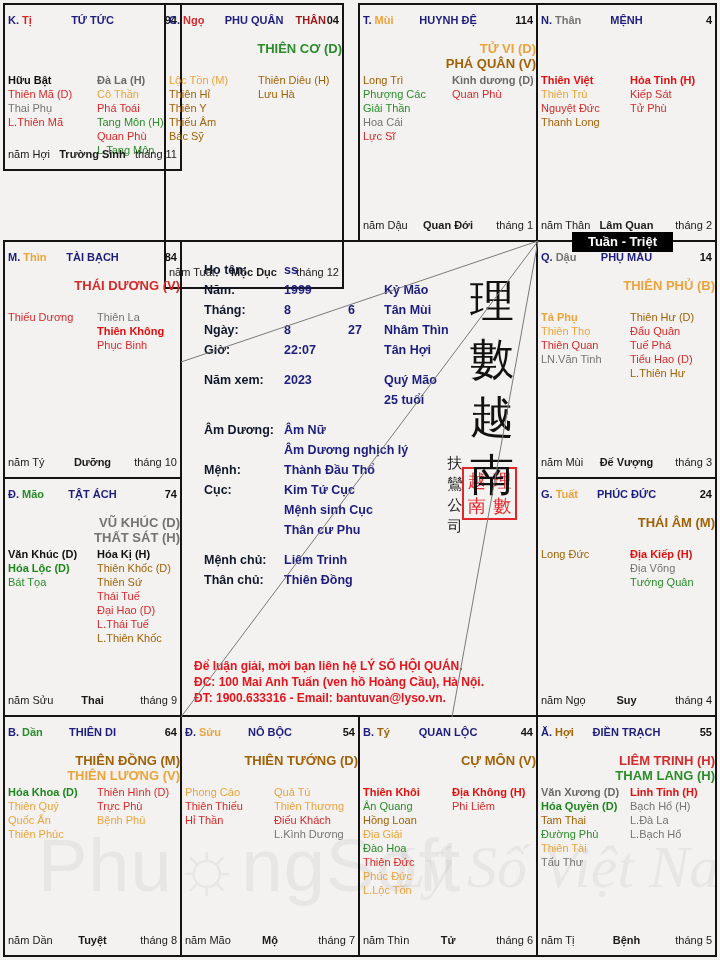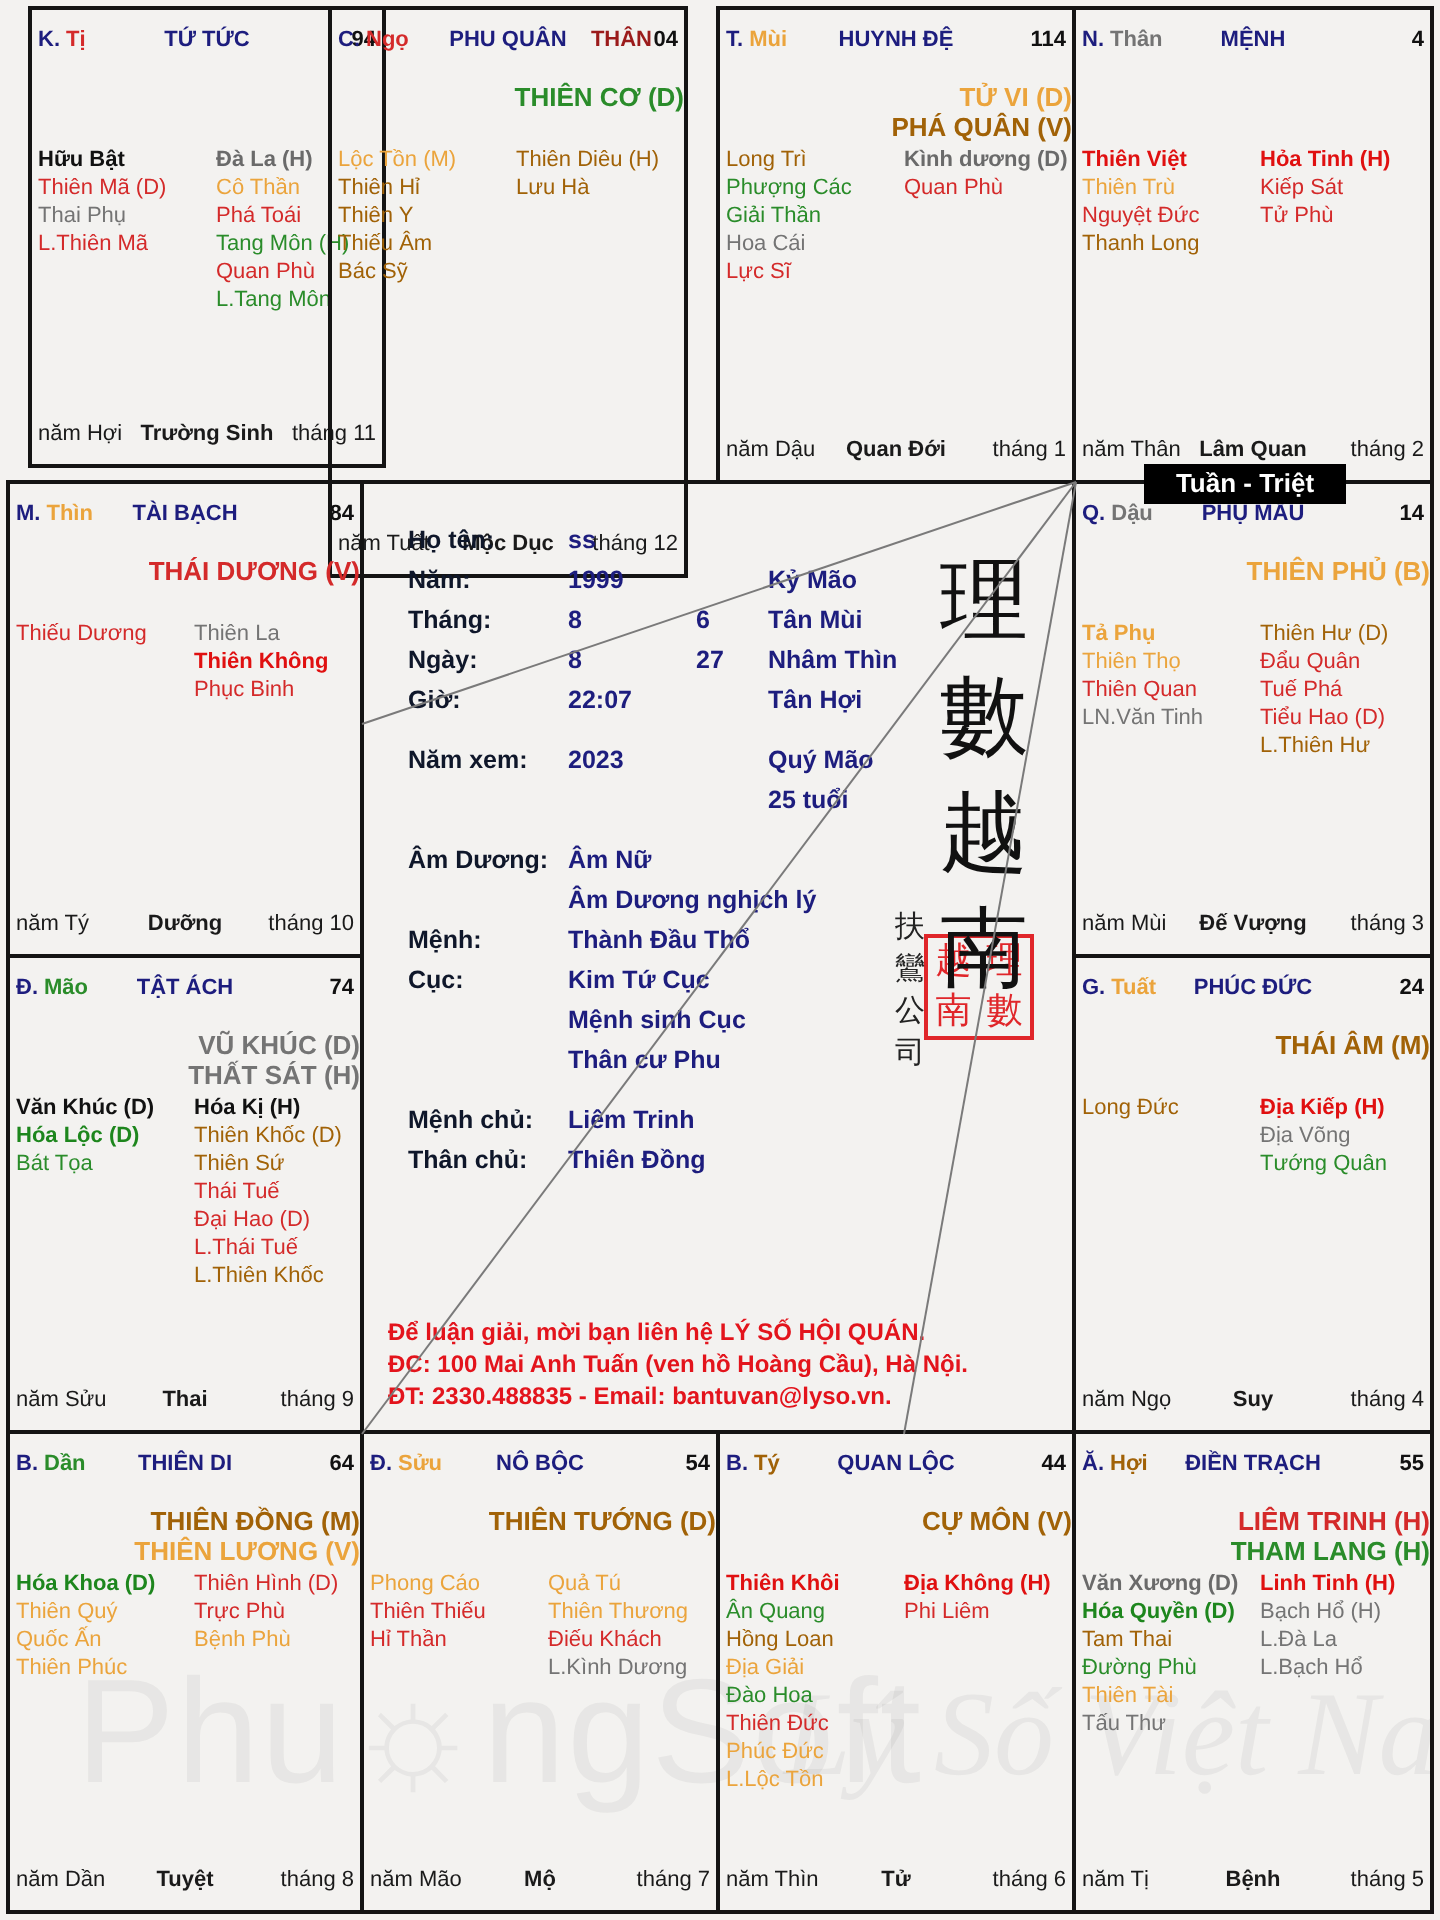--- a/index.html
+++ b/index.html
@@ -49,21 +49,21 @@
   .seal span{color:#e0262a;font:18px/24px "DejaVu Serif",serif;text-align:center;}
   svg.lines{position:absolute;left:0;top:0;z-index:2;pointer-events:none;}
   .tt{position:absolute;left:572px;top:232px;width:101px;height:20px;background:#000000;color:#fff;font:bold 13px/20px "Liberation Sans",sans-serif;text-align:center;z-index:5;}
 </style>
 </head>
 <body>
 
 <div class="wm wm1">Phu☼ngSoft</div>
 <div class="wm wm2">Lý Số Việt Nam</div>
 
-<div class="cell" style="left:14px;top:3px;width:179px;height:231px">
+<div class="cell" style="left:3px;top:3px;width:179px;height:168px">
   <div class="hdr">
     <span class="stem">K.</span><span class="branch" data-tone="red">Tị</span>
     <span class="palace">TỨ TỨC</span>
     <span class="num">94</span>
   </div>
   <div class="colL">
     <span class="star" data-tone="black-b">Hữu Bật</span>
     <span class="star" data-tone="red">Thiên Mã (D)</span>
     <span class="star" data-tone="gray">Thai Phụ</span>
     <span class="star" data-tone="red">L.Thiên Mã</span>
@@ -467,21 +467,21 @@
   </div>
   <div class="side">
     <span>扶</span>
     <span>鸞</span>
     <span>公</span>
     <span>司</span>
   </div>
 
   <div class="contact" style="top:416px">Để luận giải, mời bạn liên hệ LÝ SỐ HỘI QUÁN.</div>
   <div class="contact" style="top:432px">ĐC: 100 Mai Anh Tuấn (ven hồ Hoàng Cầu), Hà Nội.</div>
-  <div class="contact" style="top:448px">ĐT: 2330.488835 - Email: bantuvan@lyso.vn.</div>
+  <div class="contact" style="top:448px">ĐT: 1900.633316 - Email: bantuvan@lyso.vn.</div>
 </div>
 
 <svg class="lines" width="720" height="960" viewBox="0 0 720 960">
   <line x1="538" y1="241" x2="181" y2="362" stroke="#7a7a7a" stroke-width="1"></line>
   <line x1="538" y1="241" x2="181" y2="717" stroke="#7a7a7a" stroke-width="1"></line>
   <line x1="538" y1="241" x2="452" y2="717" stroke="#7a7a7a" stroke-width="1"></line>
 </svg>
 
 <div class="tt">Tuần - Triệt</div>
 

